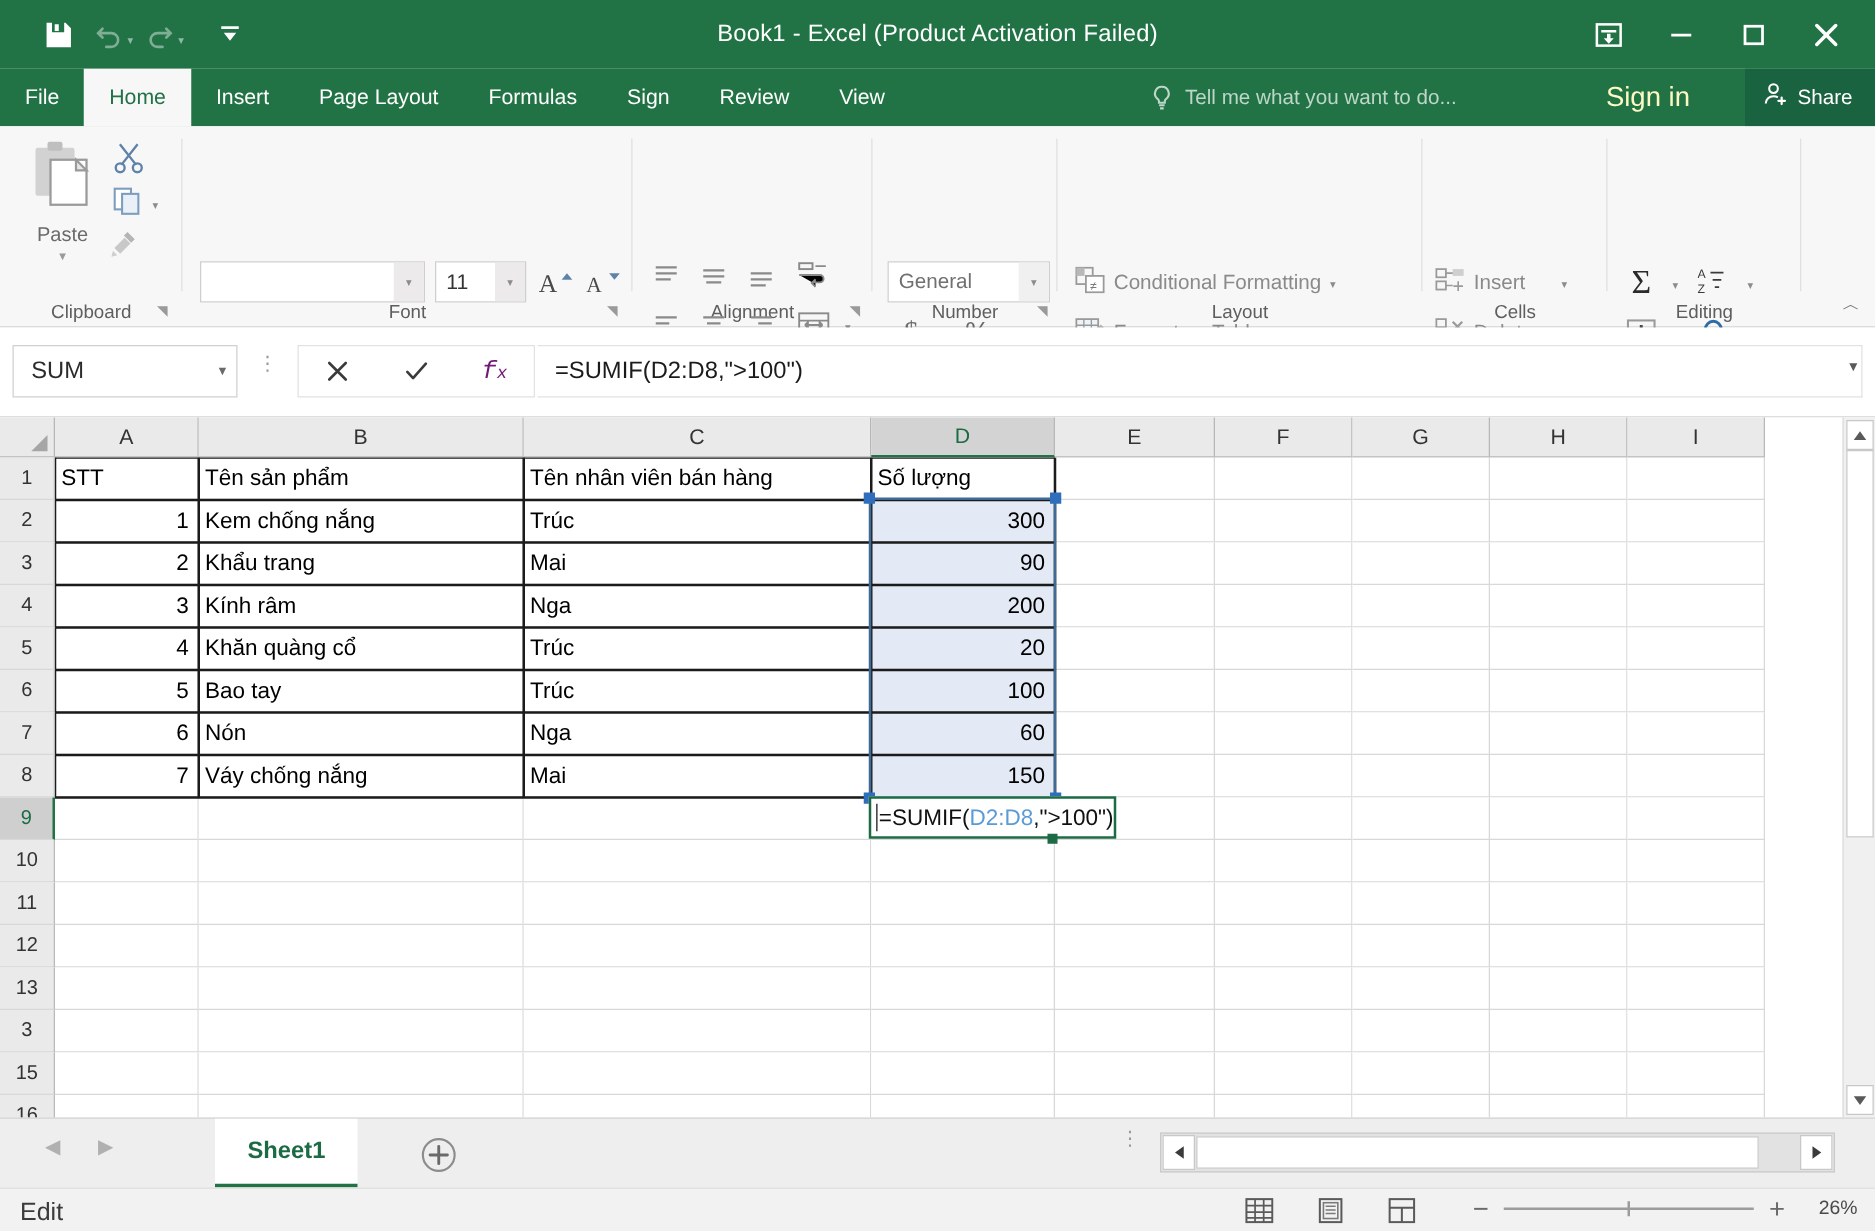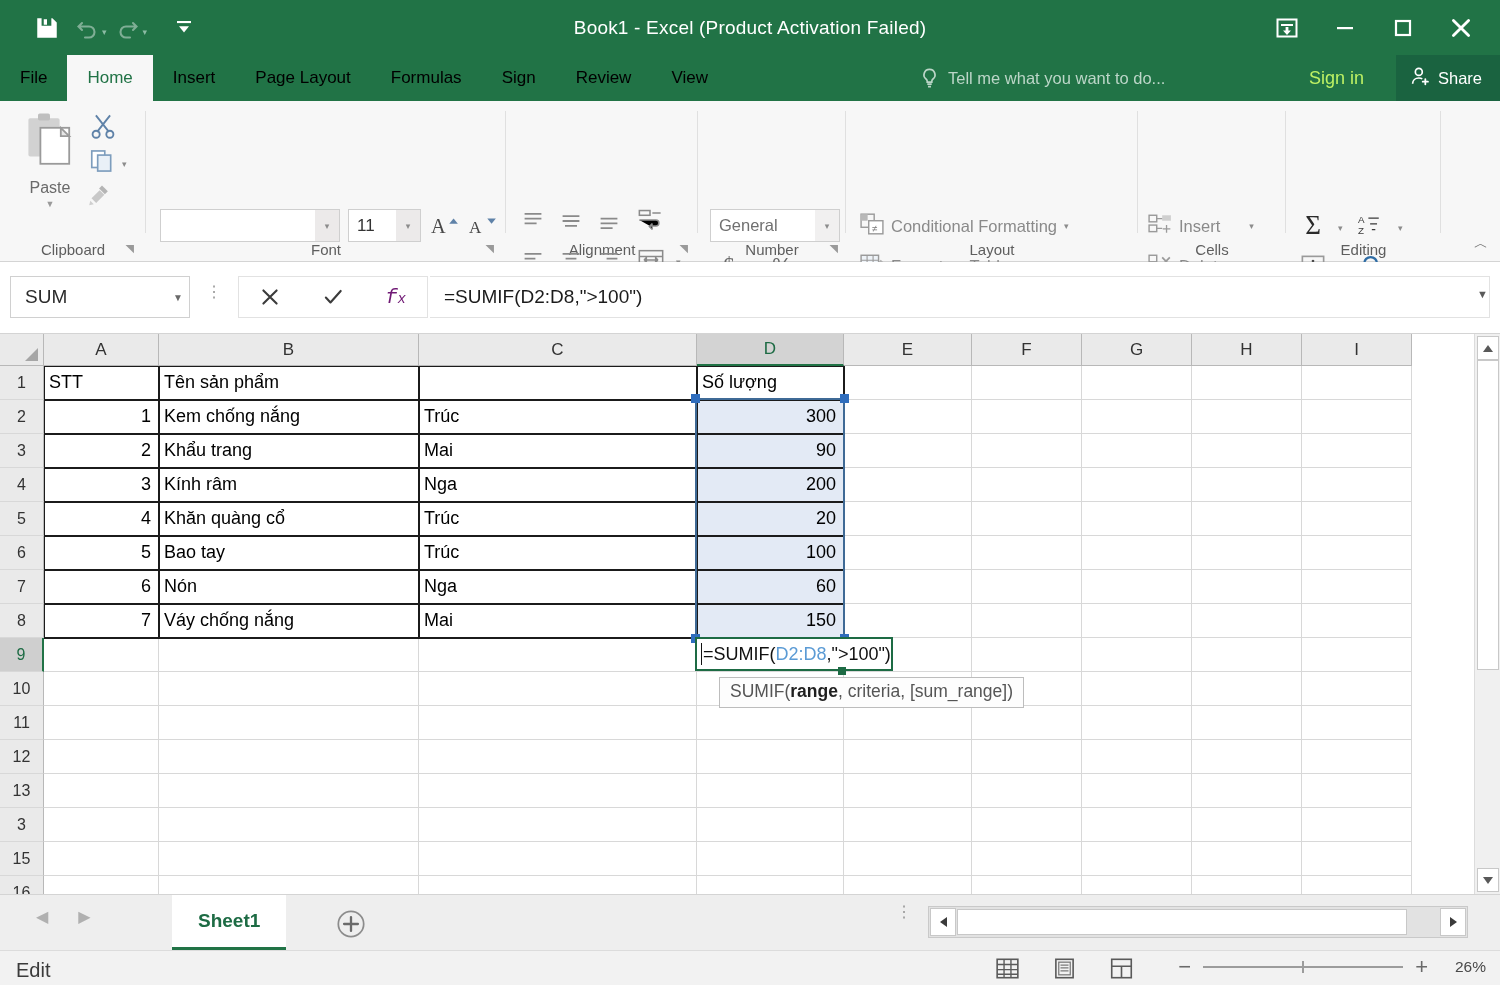--- a/index.html
+++ b/index.html
@@ -31,31 +31,31 @@
   .win-btn svg { display:block; }
 
   
   .tabsrow {
     position:absolute; top:55px; left:0; width:1500px; height:46px;
     background:#217346;
   }
   .tabs { position:absolute; left:0; top:0; height:46px; display:flex; align-items:stretch; }
   .tab {
     display:flex; align-items:center; padding:0 20px;
-    color:#000000; font-size:17px; cursor:pointer; white-space:nowrap;
+    color:#ffffff; font-size:17px; cursor:pointer; white-space:nowrap;
   }
   .tab.active { background:#f7f7f7; color:#217346; font-weight:400; }
   .tellme {
     position:absolute; left:920px; top:0; height:46px; display:flex; align-items:center; gap:9px;
     color:#bcd6c8; font-size:16.5px; cursor:pointer;
   }
   .bulb { display:flex; align-items:center; }
   .signin {
-    position:absolute; right:128px; top:0; height:46px; display:flex; align-items:center;
-    color:#bef264; font-size:18px; cursor:pointer; padding:0 8px;
+    position:absolute; right:140px; top:0; height:46px; display:flex; align-items:center;
+    color:#fef9c3; font-size:22px; cursor:pointer; padding:0 8px;
   }
   .sharebtn {
     position:absolute; right:0; top:0; height:46px; display:flex; align-items:center; gap:7px;
     background:#1a6340; color:#fff; font-size:16.5px; padding:0 18px 0 14px; cursor:pointer;
   }
 
   
   .ribbon {
     position:absolute; top:101px; left:0; width:1500px; height:161px;
     background:#f7f7f7; border-bottom:1px solid #d4d4d4;
@@ -819,20 +819,21 @@
         <div class="cell" style="left: 115px; width: 260px; top: 510px; height: 34px;"></div>
         <div class="cell" style="left: 375px; width: 278px; top: 510px; height: 34px;"></div>
         <div class="cell" style="left: 653px; width: 147px; top: 510px; height: 34px;"></div>
         <div class="cell" style="left: 800px; width: 128px; top: 510px; height: 34px;"></div>
         <div class="cell" style="left: 928px; width: 110px; top: 510px; height: 34px;"></div>
         <div class="cell" style="left: 1038px; width: 110px; top: 510px; height: 34px;"></div>
         <div class="cell" style="left: 1148px; width: 110px; top: 510px; height: 34px;"></div>
         <div class="cell" style="left: 1258px; width: 110px; top: 510px; height: 34px;"></div>
         <div class="cell" style="left: 0px; width: 115px; top: 0px; height: 34px;">STT</div>
         <div class="cell" style="left: 115px; width: 260px; top: 0px; height: 34px;">Tên sản phẩm</div>
+        <div class="cell" style="left: 375px; width: 278px; top: 0px; height: 34px;">Tên nhân viên bán hàng</div>
         <div class="cell" style="left: 653px; width: 147px; top: 0px; height: 34px;">Số lượng</div>
         <div class="cell num" style="left: 0px; width: 115px; top: 34px; height: 34px;">1</div>
         <div class="cell" style="left: 115px; width: 260px; top: 34px; height: 34px;">Kem chống nắng</div>
         <div class="cell" style="left: 375px; width: 278px; top: 34px; height: 34px;">Trúc</div>
         <div class="cell num refsel" style="left: 653px; width: 147px; top: 34px; height: 34px;">300</div>
         <div class="cell num" style="left: 0px; width: 115px; top: 68px; height: 34px;">2</div>
         <div class="cell" style="left: 115px; width: 260px; top: 68px; height: 34px;">Khẩu trang</div>
         <div class="cell" style="left: 375px; width: 278px; top: 68px; height: 34px;">Mai</div>
         <div class="cell num refsel" style="left: 653px; width: 147px; top: 68px; height: 34px;">90</div>
         <div class="cell num" style="left: 0px; width: 115px; top: 102px; height: 34px;">3</div>
@@ -874,21 +875,20 @@
         <div class="refhandle" style="left: 796px; top: 28px;"></div>
         <div class="refhandle" style="left: 647px; top: 268px;"></div>
         <div class="refhandle" style="left: 796px; top: 268px;"></div>
         <div class="editcell" style="left: 651px; top: 271px; height: 34px;">
           <span class="caretline"></span>
           <span class="tok-black">=SUMIF(</span>
           <span class="tok-blue">D2:D8</span>
           <span class="tok-black">,"&gt;100")</span>
         </div>
         <div class="fillhandle" style="left: 794px; top: 301px;"></div>
-        <div class="fn-tip" style="left: 675px; top: 311px;"><span>SUMIF(</span><b>range</b><span>, criteria, [sum_range])</span></div>
       </div>
   </div>
 
   <div class="vscroll">
     <div class="vs-btn" style="top:2px;">
       <svg width="12" height="9" viewBox="0 0 12 9">
           <path fill="#595959" d="M6 1l5 7H1z"></path>
         </svg>
     </div>
     <div class="vs-thumb"></div>

